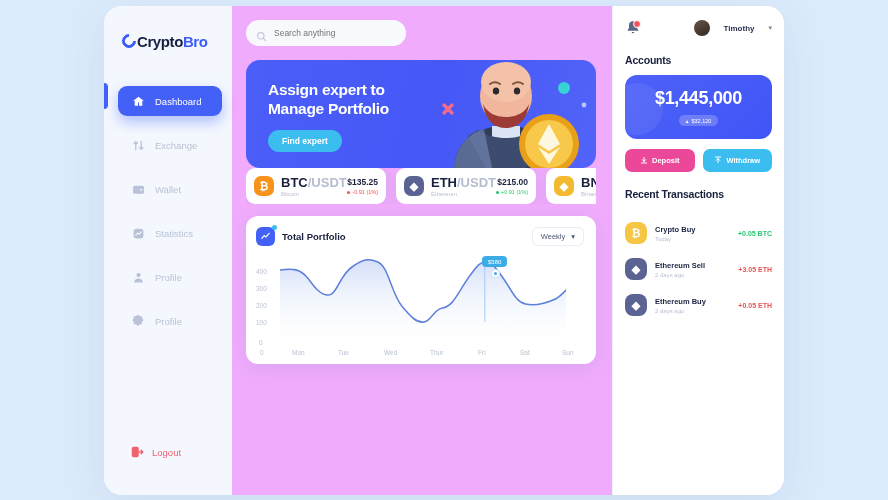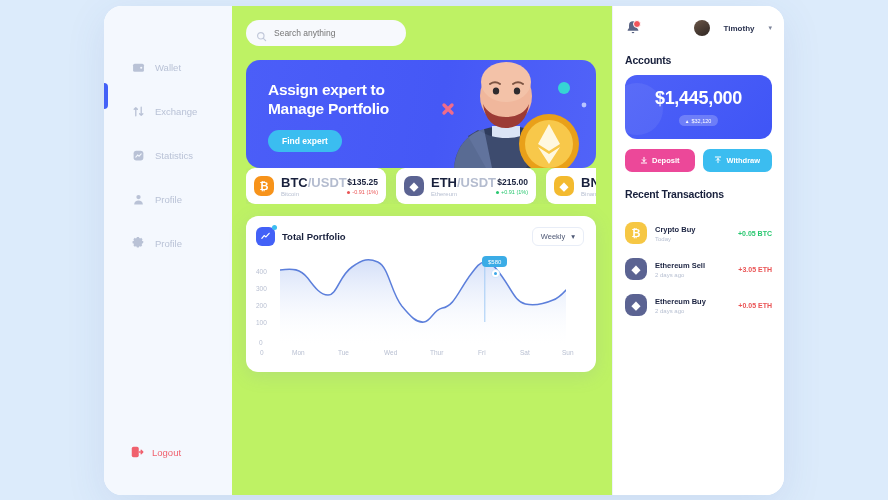--- a/index.html
+++ b/index.html
@@ -80,21 +80,21 @@
     padding-left: 26px;
     color: #f0616e;
     font-size: 9.5px;
     cursor: pointer;
   }
   .logout .ic { width: 14px; height:14px; margin-right: 8px; display:flex; align-items:center; justify-content:center; }
 
   
   .main {
     flex: 1;
-    background: #bef264;
+    background: #f0abfc;
     padding: 14px 16px 0 14px;
     display: flex; flex-direction: column;
     min-width: 0;
   }
   .search {
     width: 160px; height: 26px;
     background: #f7f9fd;
     border-radius: 13px;
     display: flex; align-items: center;
     padding: 0 10px;
@@ -161,21 +161,21 @@
   .coin-chg { font-size: 5.5px; margin-top: 2px; white-space: nowrap; display:flex; align-items:center; justify-content:flex-end; gap:2px; }
   .dot { width: 3px; height: 3px; border-radius: 50%; display:inline-block; }
   .up { color: #28c76f; } .down { color: #ea5455; }
 
   
   .chart-card {
     margin-top: 12px;
     background: #ffffff;
     border-radius: 12px;
     box-shadow: 0 4px 18px rgba(120,140,190,.17);
-    padding: 11px 12px 16px 10px;
+    padding: 11px 12px 8px 10px;
     flex: 0 0 142px;
     position: relative;
   }
   .chart-head { display: flex; align-items: center; justify-content: space-between; }
   .chart-ttl { display: flex; align-items: center; gap: 7px; }
   .chart-badge {
     width: 19px; height: 19px; border-radius: 6px;
     background: #4361f7; position: relative;
     display: flex; align-items: center; justify-content: center;
   }
@@ -253,40 +253,53 @@
   .tx-amt { font-size: 7px; font-weight: bold; white-space: nowrap; }
 </style>
 </head>
 <body>
 
 <div class="app">
 
   <aside class="sidebar">
     <div class="active-tab"></div>
 
+    <div class="logo">
+      <span class="c-mark"></span>
+      <span class="t1">Crypto</span>
+      <span class="t2">Bro</span>
+    </div>
 
     <nav class="nav">
+      <div class="nav-item active">
+        <span class="ic">
+          <svg viewBox="0 0 24 24" fill="currentColor">
+              <path d="M12 3 2 11h3v9h6v-6h2v6h6v-9h3z"></path>
+            </svg>
+        </span>
+        <span>Dashboard</span>
+      </div>
+
+      <div class="nav-item">
+        <span class="ic">
+          <svg viewBox="0 0 24 24" fill="none" stroke="currentColor" stroke-width="2.4" stroke-linecap="round">
+              <path d="M7 20V5M7 5 4 8M7 5l3 3M17 4v15m0 0 3-3m-3 3-3-3"></path>
+            </svg>
+        </span>
+        <span>Exchange</span>
+      </div>
 
       <div class="nav-item">
         <span class="ic">
           <svg viewBox="0 0 24 24" fill="currentColor">
               <rect x="2" y="5" width="20" height="15" rx="3"></rect>
               <circle cx="17" cy="12.5" r="2" fill="#f4f8fe"></circle>
             </svg>
         </span>
         <span>Wallet</span>
-      </div>
-
-      <div class="nav-item">
-        <span class="ic">
-          <svg viewBox="0 0 24 24" fill="none" stroke="currentColor" stroke-width="2.4" stroke-linecap="round">
-              <path d="M7 20V5M7 5 4 8M7 5l3 3M17 4v15m0 0 3-3m-3 3-3-3"></path>
-            </svg>
-        </span>
-        <span>Exchange</span>
       </div>
 
       <div class="nav-item">
         <span class="ic">
           <svg viewBox="0 0 24 24" fill="currentColor">
               <rect x="3" y="3" width="18" height="18" rx="5"></rect>
               <path d="M7 15l3.5-4 2.5 2.5L17 9" stroke="#f4f8fe" stroke-width="2" fill="none" stroke-linecap="round"></path>
             </svg>
         </span>
         <span>Statistics</span>

